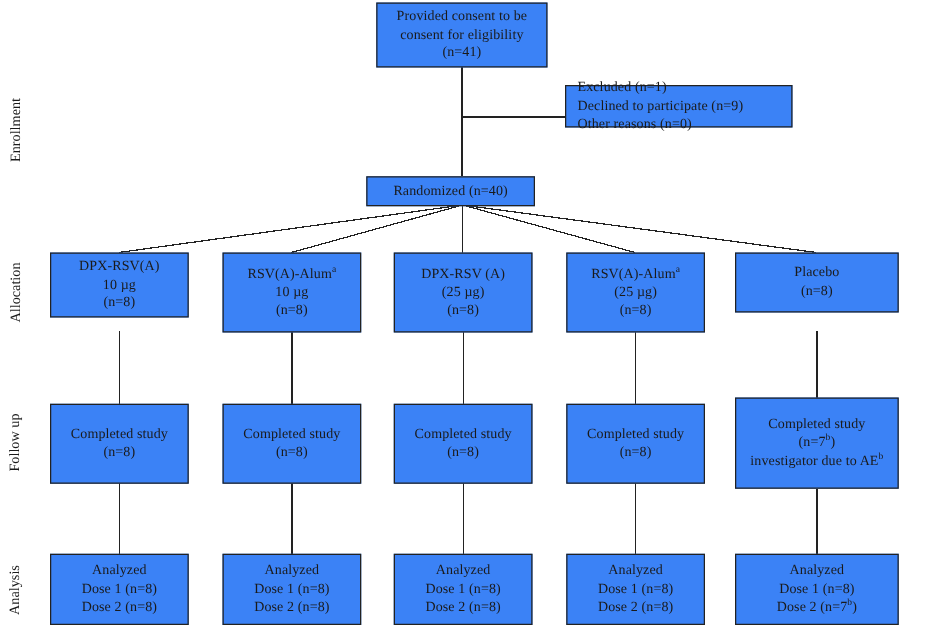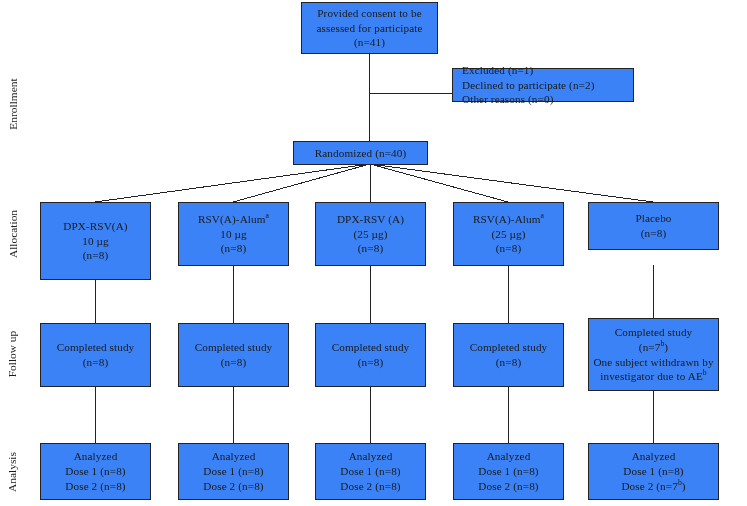--- a/index.html
+++ b/index.html
@@ -98,35 +98,35 @@
     </g>
   </svg>
 
   <div class="stage-label" style="left:-32px; top:98px; width:90px;">Enrollment</div>
   <div class="stage-label" style="left:-32px; top:228px; width:90px;">Allocation</div>
   <div class="stage-label" style="left:-33px; top:348px; width:90px;">Follow up</div>
   <div class="stage-label" style="left:-33px; top:466px; width:90px;">Analysis</div>
 
   <div class="node" style="left:301px; top:2px; width:137px; height:52px;">
     <span class="line">Provided consent to be</span>
-    <span class="line">assessed for participate</span>
+    <span class="line">consent for eligibility</span>
     <span class="line">(n=41)</span>
   </div>
 
   <div class="node left-align" style="left:452px; top:68px; width:182px; height:34px;">
     <span class="line">Excluded (n=1)</span>
-    <span class="line">Declined to participate (n=2)</span>
+    <span class="line">Declined to participate (n=9)</span>
     <span class="line">Other reasons (n=0)</span>
   </div>
 
   <div class="node" style="left:293px; top:141px; width:135px; height:24px;">
     <span class="line">Randomized (n=40)</span>
   </div>
 
-  <div class="node" style="left:40px; top:202px; width:111px; height:78px;">
+  <div class="node" style="left:40px; top:202px; width:111px; height:52px;">
     <span class="line">DPX-RSV(A)</span>
     <span class="line">10 µg</span>
     <span class="line">(n=8)</span>
   </div>
 
   <div class="node" style="left:178px; top:202px; width:111px; height:64px;">
     <span class="line"><span>RSV(A)-Alum</span><sup>a</sup></span>
     <span class="line">10 µg</span>
     <span class="line">(n=8)</span>
   </div>
@@ -164,21 +164,20 @@
   </div>
 
   <div class="node" style="left:453px; top:323px; width:111px; height:64px;">
     <span class="line">Completed study</span>
     <span class="line">(n=8)</span>
   </div>
 
   <div class="node" style="left:588px; top:318px; width:131px; height:73px;">
     <span class="line">Completed study</span>
     <span class="line"><span>(n=7</span><sup>b</sup><span>)</span></span>
-    <span class="line">One subject withdrawn by</span>
     <span class="line"><span>investigator due to AE</span><sup>b</sup></span>
   </div>
 
   <div class="node" style="left:40px; top:443px; width:111px; height:57px;">
     <span class="line">Analyzed</span>
     <span class="line">Dose 1 (n=8)</span>
     <span class="line">Dose 2 (n=8)</span>
   </div>
 
   <div class="node" style="left:178px; top:443px; width:111px; height:57px;">

